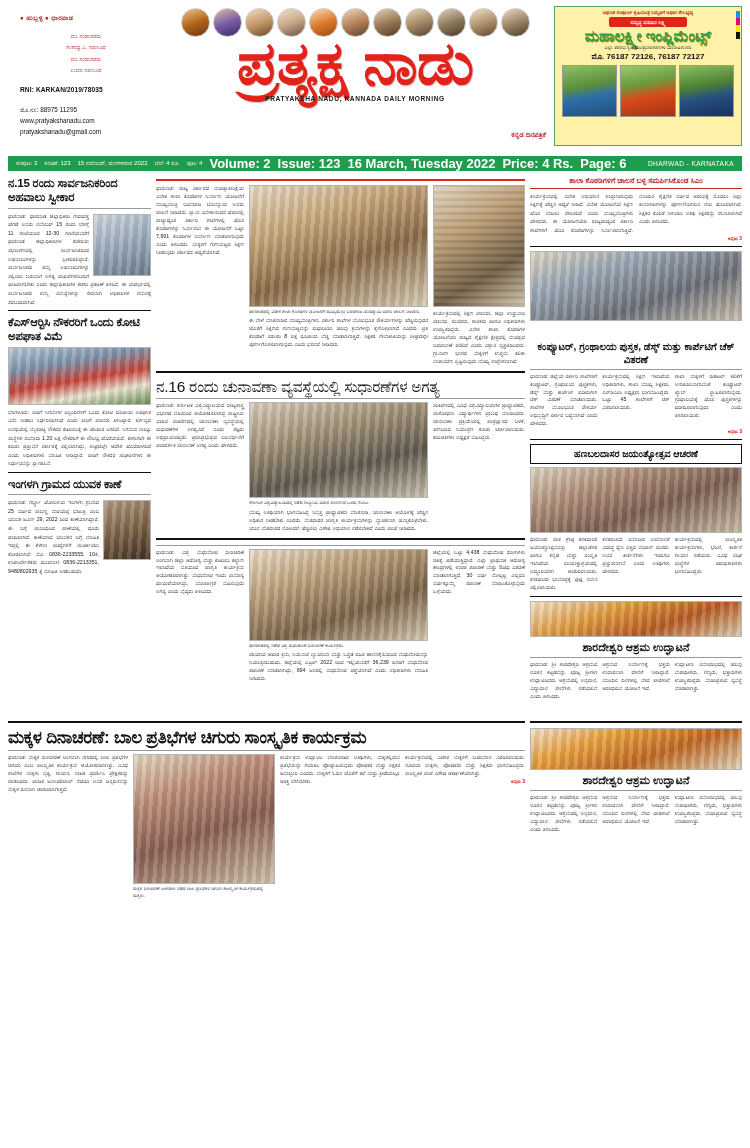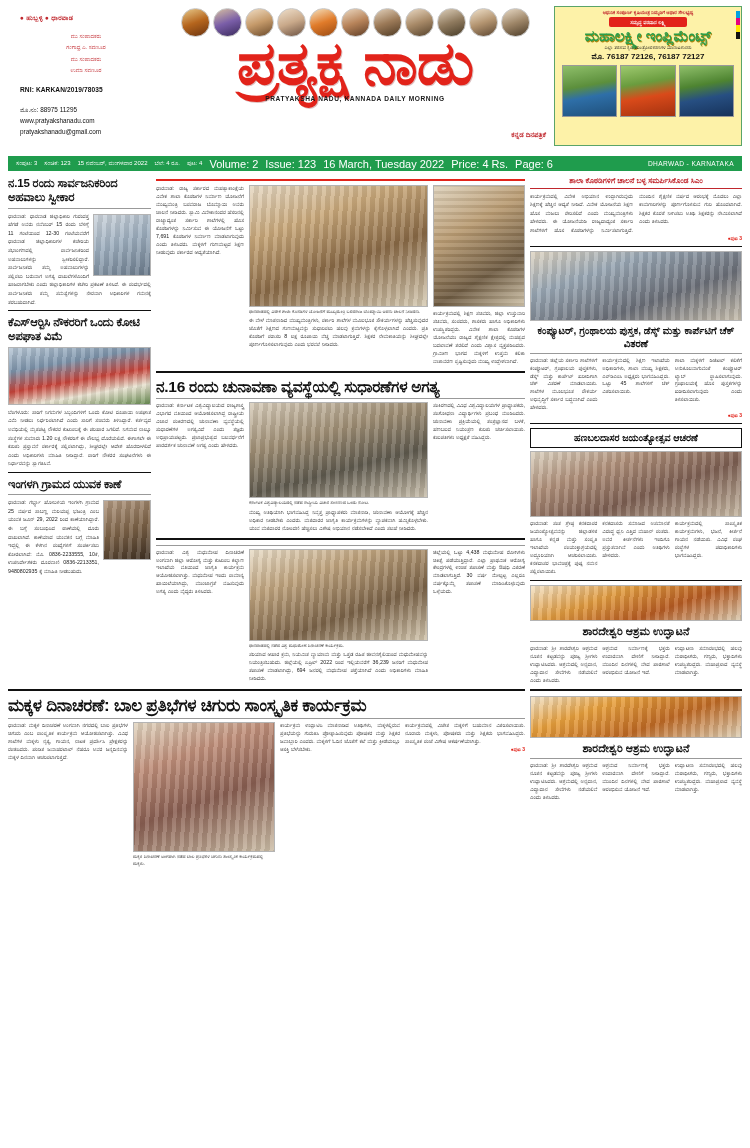--- a/index.html
+++ b/index.html
@@ -45,41 +45,41 @@
   .ad-i3 { background: linear-gradient(170deg,#8fbf6a 0%,#4e8431 38%,#274f82 62%,#16325a 100%); }
   .colorbar { position: absolute; right: 1px; top: 4px; width: 4px; }
   .colorbar i { display: block; height: 7px; }
 
   
   .greenbar {
     background: #1f9c4d; color: #fff; height: 15px; margin-top: 4px;
     display: flex; align-items: center; padding: 0 8px; font-size: 6.6px; gap: 7px;
   }
   .greenbar .kn { font-size: 6px; }
-  .greenbar .b { font-weight: normal; font-size: 11px; }
+  .greenbar .b { font-weight: bold; font-size: 13px; }
   .greenbar .sp { margin-left: auto; font-size: 6.6px; letter-spacing: .4px; }
 
   
   .content { display: flex; gap: 5px; margin-top: 5px; }
   .col-left { width: 143px; }
   .col-mid { flex: 1; }
   .col-right { width: 212px; }
 
   .rule { border-top: 1px solid #111; margin: 4px 0; }
   .rule-thin { border-top: .6px solid #999; margin: 3px 0; }
   .rule-thick { border-top: 2px solid #111; margin: 5px 0; }
 
   h2.hl {
     font-size: 11.5px; color: #111; line-height: 1.25; font-weight: bold; letter-spacing: -.2px;
   }
   h1.mainhl {
     font-size: 20px; color: #e2231a; font-weight: bold; line-height: 1.1; text-align: center;
     letter-spacing: -.3px;
   }
-  h2.midhl { font-size: 15.5px; color: #111; font-weight: bold; line-height: 1.15; letter-spacing: -.3px; }
+  h2.midhl { font-size: 15.5px; color: #111; font-weight: normal; line-height: 1.15; letter-spacing: -.3px; }
   h2.bighl { font-size: 17px; color: #111; font-weight: bold; line-height: 1.15; letter-spacing: -.3px; }
   h3.boxhl {
     font-size: 10px; color: #111; font-weight: bold; line-height: 1.3; text-align: center;
   }
   h3.boxhl-bd { border: 1px solid #111; padding: 3px 2px; font-size: 9.5px; font-weight: bold; text-align: center; }
 
   .body-txt {
     font-size: 5.3px; color: #222; line-height: 1.62; text-align: justify;
     word-spacing: .3px;
   }
@@ -304,21 +304,21 @@
         <div class="body-txt cols2" style="margin-top:3px">ಕಾರ್ಯಕ್ರಮದಲ್ಲಿ ವಿವೇಕ ಅಭಿಯಾನ ಉದ್ದಾಗಿರುವುದು ಶಿಕ್ಷಣಕ್ಕೆ ಹೆಚ್ಚಿನ ಆದ್ಯತೆ ನೀಡಿದೆ. ವಿವೇಕ ಯೋಜನೆಯ ಶಿಕ್ಷಣ ಹೊಸ ಮಜಲು ಸೇರಿಸಲಿದೆ ಎಂದು ಮುಖ್ಯಮಂತ್ರಿಗಳು ಹೇಳಿದರು. ಈ ಯೋಜನೆಯಡಿ ರಾಜ್ಯದಾದ್ಯಂತ ಸರ್ಕಾರಿ ಶಾಲೆಗಳಿಗೆ ಹೊಸ ಕೊಠಡಿಗಳನ್ನು ನಿರ್ಮಿಸಲಾಗುತ್ತಿದೆ. ಮುಂದಿನ ಶೈಕ್ಷಣಿಕ ವರ್ಷದ ಆರಂಭಕ್ಕೆ ಮೊದಲು ಎಲ್ಲಾ ಕಾಮಗಾರಿಗಳನ್ನು ಪೂರ್ಣಗೊಳಿಸುವ ಗುರಿ ಹೊಂದಲಾಗಿದೆ. ಶಿಕ್ಷಕರ ಕೊರತೆ ನೀಗಿಸಲು ಅತಿಥಿ ಶಿಕ್ಷಕರನ್ನು ನೇಮಿಸಲಾಗಿದೆ ಎಂದು ತಿಳಿಸಿದರು.</div>
         <div class="more">●ಪುಟ 3</div>
       </div>
 
       <div class="rule"></div>
 
       <div>
         <div class="ph p-comp" style="width:100%;height:70px">
           <div class="ovl"></div>
         </div>
-        <h3 class="boxhl" style="margin-top:3px">ಕಂಪ್ಯೂಟರ್, ಗ್ರಂಥಾಲಯ ಪುಸ್ತಕ, ಡೆಸ್ಕ್ ಮತ್ತು ಕಾರ್ಪೆಟಿಗೆ ಚೆಕ್ ವಿತರಣೆ</h3>
+        <h3 class="boxhl" style="margin-top:19px">ಕಂಪ್ಯೂಟರ್, ಗ್ರಂಥಾಲಯ ಪುಸ್ತಕ, ಡೆಸ್ಕ್ ಮತ್ತು ಕಾರ್ಪೆಟಿಗೆ ಚೆಕ್ ವಿತರಣೆ</h3>
         <div class="rule-thin"></div>
         <div style="display:flex;gap:5px">
           <div style="flex:1">
               <div class="body-txt tight">ಧಾರವಾಡ: ಜಿಲ್ಲೆಯ ಸರ್ಕಾರಿ ಶಾಲೆಗಳಿಗೆ ಕಂಪ್ಯೂಟರ್, ಗ್ರಂಥಾಲಯ ಪುಸ್ತಕಗಳು, ಡೆಸ್ಕ್ ಮತ್ತು ಕಾರ್ಪೆಟ್ ಖರೀದಿಗಾಗಿ ಚೆಕ್ ವಿತರಣೆ ಮಾಡಲಾಯಿತು. ಶಾಲೆಗಳ ಮೂಲಭೂತ ಸೌಕರ್ಯ ಅಭಿವೃದ್ಧಿಗೆ ಸರ್ಕಾರ ಬದ್ಧವಾಗಿದೆ ಎಂದು ಹೇಳಿದರು.</div>
             </div>
           <div style="flex:1">
               <div class="body-txt tight">ಕಾರ್ಯಕ್ರಮದಲ್ಲಿ ಶಿಕ್ಷಣ ಇಲಾಖೆಯ ಅಧಿಕಾರಿಗಳು, ಶಾಲಾ ಮುಖ್ಯ ಶಿಕ್ಷಕರು, ಎಸ್‍ಡಿಎಂಸಿ ಅಧ್ಯಕ್ಷರು ಭಾಗವಹಿಸಿದ್ದರು. ಒಟ್ಟು 45 ಶಾಲೆಗಳಿಗೆ ಚೆಕ್ ವಿತರಿಸಲಾಯಿತು.</div>
             </div>
           <div style="flex:1">
               <div class="body-txt tight">ಶಾಲಾ ಮಕ್ಕಳಿಗೆ ಡಿಜಿಟಲ್ ಕಲಿಕೆಗೆ ಅನುಕೂಲವಾಗುವಂತೆ ಕಂಪ್ಯೂಟರ್ ಲ್ಯಾಬ್ ಸ್ಥಾಪಿಸಲಾಗುವುದು. ಗ್ರಂಥಾಲಯಕ್ಕೆ ಹೊಸ ಪುಸ್ತಕಗಳನ್ನು ಖರೀದಿಸಲಾಗುವುದು ಎಂದು ತಿಳಿಸಲಾಯಿತು.</div>
@@ -364,21 +364,21 @@
             </div>
           <div style="flex:1">
               <div class="body-txt tight">ಉದ್ಘಾಟನಾ ಸಮಾರಂಭದಲ್ಲಿ ಹಲವು ಮಠಾಧೀಶರು, ಗಣ್ಯರು, ಭಕ್ತಾದಿಗಳು ಉಪಸ್ಥಿತರಿದ್ದರು. ಮಹಾಪ್ರಸಾದ ವ್ಯವಸ್ಥೆ ಮಾಡಲಾಗಿತ್ತು.</div>
             </div>
         </div>
       </div>
 
     </div>
   </div>
 
-  <div style="display:flex;gap:5px;margin-top:4px">
+  <div style="display:flex;gap:5px;margin-top:20px">
     <div style="flex:1">
       <div class="rule-thick" style="margin-top:0"></div>
       <h2 class="bighl">ಮಕ್ಕಳ ದಿನಾಚರಣೆ: ಬಾಲ ಪ್ರತಿಭೆಗಳ ಚಿಗುರು ಸಾಂಸ್ಕೃತಿಕ ಕಾರ್ಯಕ್ರಮ</h2>
       <div class="rule-thin"></div>
       <div style="display:flex;gap:5px;margin-top:2px">
         <div style="width:120px">
           <div class="body-txt tight">ಧಾರವಾಡ: ಮಕ್ಕಳ ದಿನಾಚರಣೆ ಅಂಗವಾಗಿ ನಗರದಲ್ಲಿ ಬಾಲ ಪ್ರತಿಭೆಗಳ ಚಿಗುರು ಎಂಬ ಸಾಂಸ್ಕೃತಿಕ ಕಾರ್ಯಕ್ರಮ ಆಯೋಜಿಸಲಾಗಿತ್ತು. ವಿವಿಧ ಶಾಲೆಗಳ ಮಕ್ಕಳು ನೃತ್ಯ, ಗಾಯನ, ನಾಟಕ ಪ್ರದರ್ಶಿಸಿ ಪ್ರೇಕ್ಷಕರನ್ನು ರಂಜಿಸಿದರು. ಪಂಡಿತ ಜವಾಹರಲಾಲ್ ನೆಹರೂ ಅವರ ಜನ್ಮದಿನವನ್ನು ಮಕ್ಕಳ ದಿನವಾಗಿ ಆಚರಿಸಲಾಗುತ್ತದೆ.</div>
         </div>
         <div style="flex:1">
           <div class="ph p-kids" style="width:100%;height:130px">

